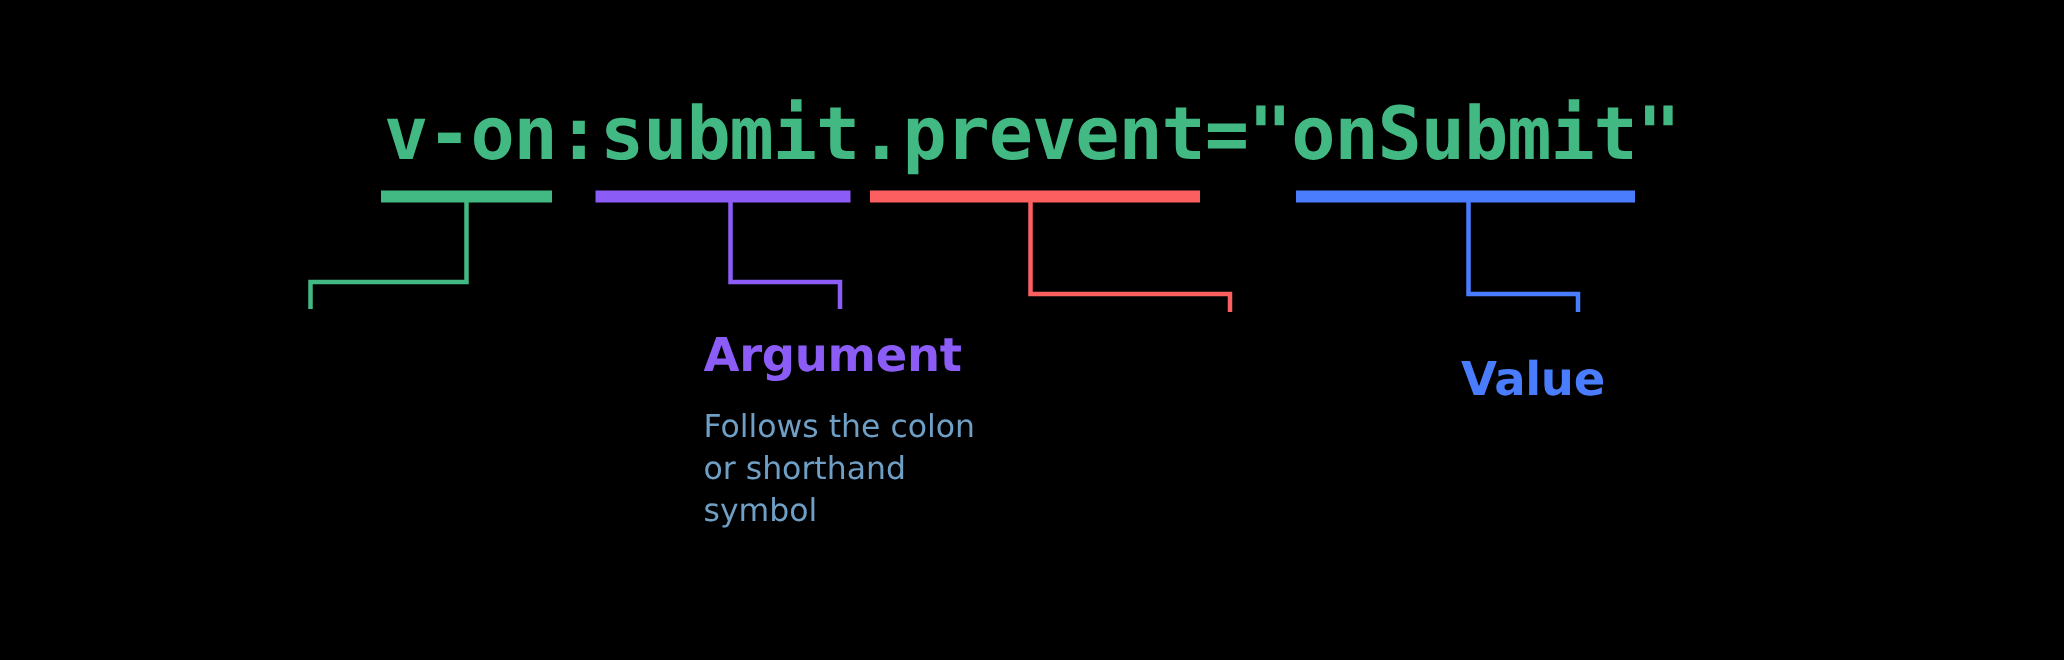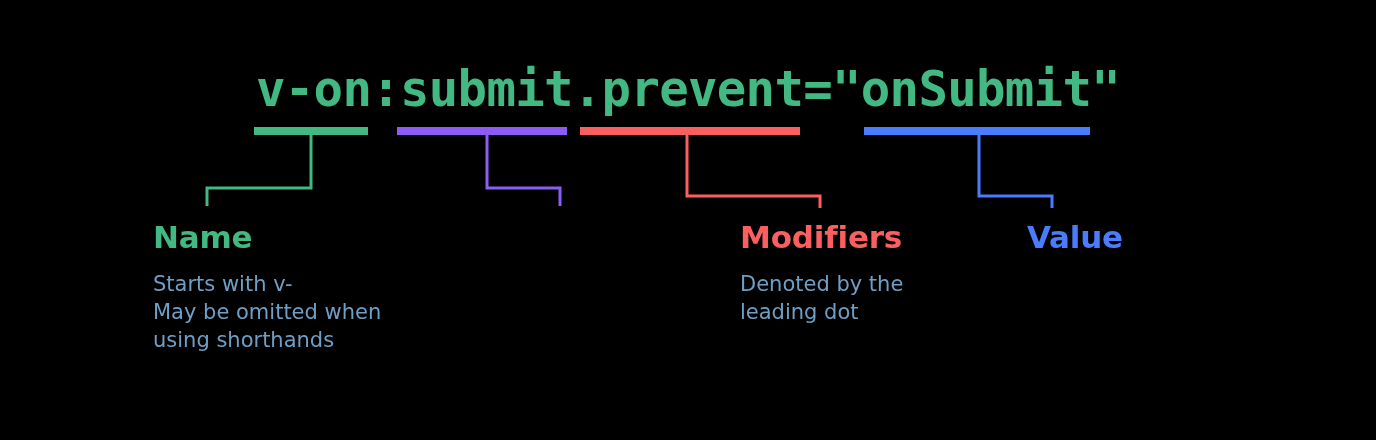--- a/index.html
+++ b/index.html
@@ -47,21 +47,21 @@
   }
 
   
   .column {
     position: absolute;
     top: 218px;
   }
   .col-name     { left: 153px; width: 300px; }
   .col-argument { left: 469px; width: 255px; }
   .col-modifier { left: 740px; width: 250px; }
-  .col-value    { left: 1027px; width: 300px; }
+  .col-value    { left: 974px; width: 300px; margin-top: 16px; }
 
   .col-title {
     font-family: "DejaVu Sans", sans-serif;
     font-size: 31px;
     line-height: 38px;
     font-weight: 700;
     margin: 0 0 14px 0;
     letter-spacing: -0.2px;
   }
   .col-desc {
@@ -102,31 +102,26 @@
       <rect x="580" y="127" width="220" height="8" fill="#fb5f5f"></rect>
       <path d="M 687 131 L 687 196 L 820 196 L 820 208" stroke="#fb5f5f" stroke-width="3" fill="none"></path>
     </g>
 
     <g>
       <rect x="864" y="127" width="226" height="8" fill="#4a7dfd"></rect>
       <path d="M 979 131 L 979 196 L 1052 196 L 1052 208" stroke="#4a7dfd" stroke-width="3" fill="none"></path>
     </g>
   </svg>
 
-  <div class="column col-name">
-    <div class="col-title t-green">Name</div>
-    <div class="col-desc">Starts with v-
-May be omitted when
-using shorthands</div>
+
+  <div class="column col-argument">
+    <div class="col-title t-purple">Argument</div>
+    <div class="col-desc">Follows the colon
+or shorthand
+symbol</div>
   </div>
 
-
-  <div class="column col-modifier">
-    <div class="col-title t-red">Modifiers</div>
-    <div class="col-desc">Denoted by the
-leading dot</div>
-  </div>
 
   <div class="column col-value">
     <div class="col-title t-blue">Value</div>
   </div>
 
 </div>
 
 </body></html>

